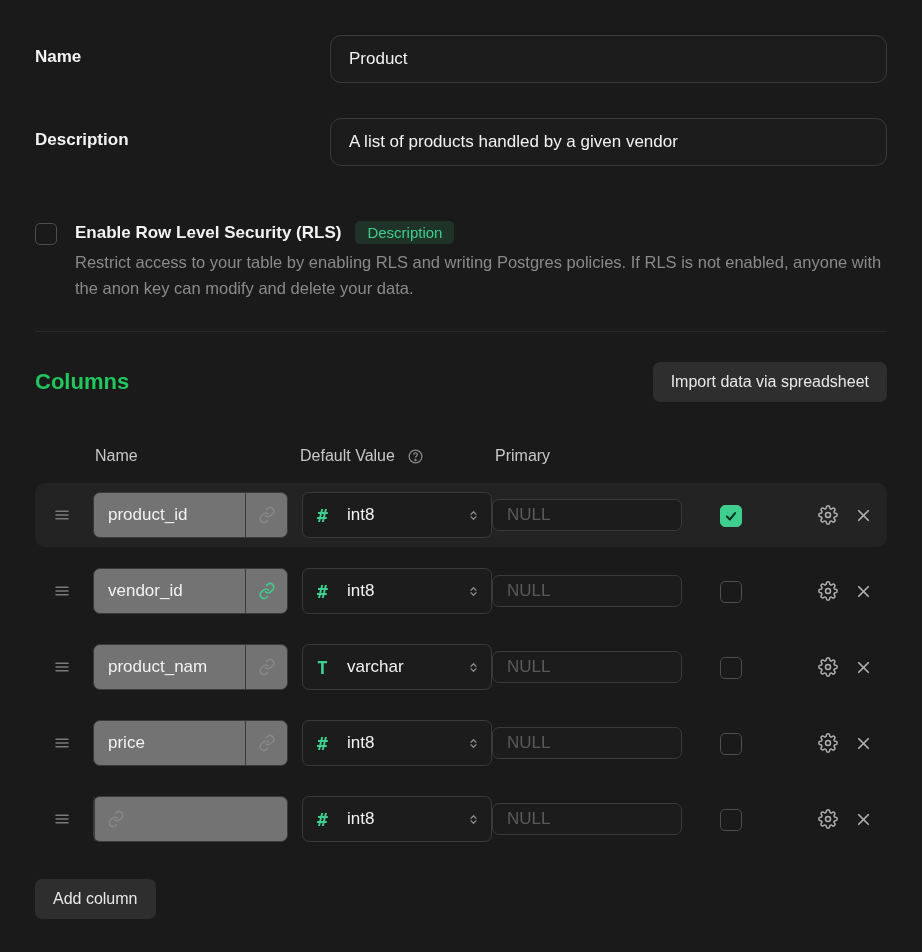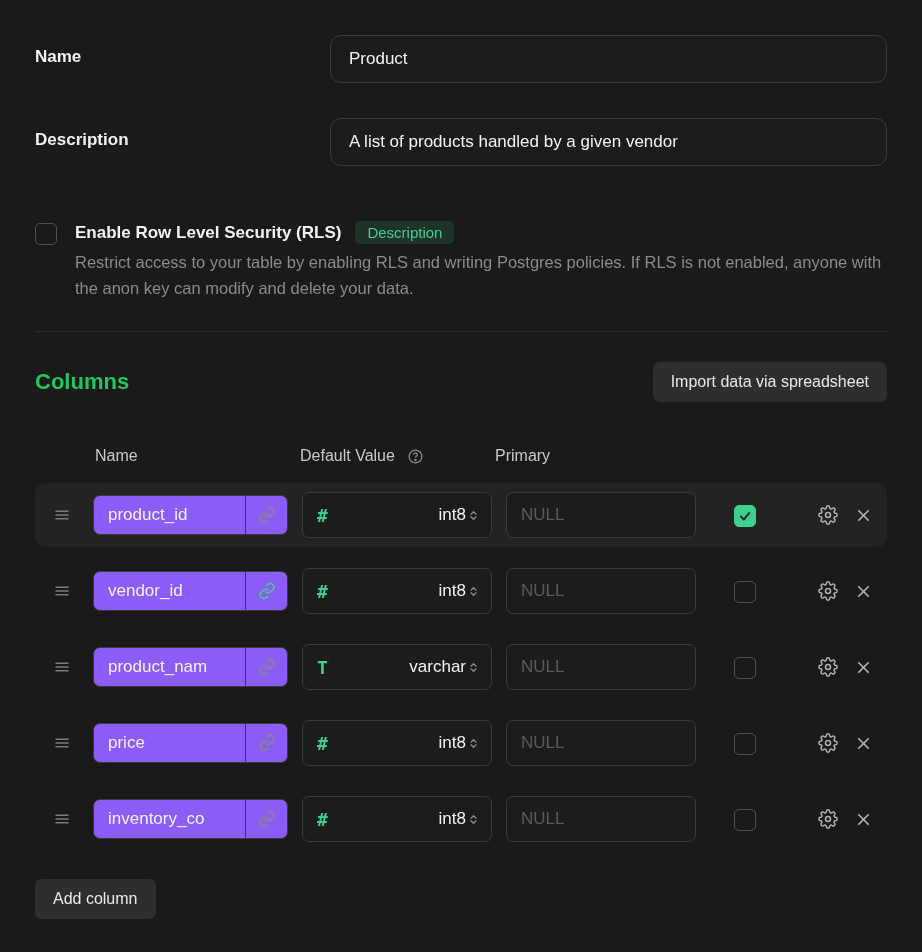--- a/index.html
+++ b/index.html
@@ -140,22 +140,22 @@
     align-items: center;
     justify-content: flex-start;
     cursor: grab;
   }
   .name-cell {
     width: 195px;
     display: flex;
     align-items: stretch;
     border: 1px solid #3a3a3a;
     border-radius: 7px;
-    height: 40px;
-    background: #8b5cf6;
+    height: 46px;
+    background: #737373;
   }
   .name-input {
     flex: 1;
     min-width: 0;
     background: transparent;
     border: none;
     color: #f2f2f2;
     padding: 0 14px;
     font-size: 17px;
     font-weight: 500;
@@ -192,28 +192,26 @@
     font-size: 18px;
     display: flex;
     align-items: center;
     font-family: ui-monospace, monospace;
   }
   .type-text {
     flex: 1;
     color: #f2f2f2;
     font-weight: 500;
     padding-left: 6px;
-    text-align: right;
   }
   .chev-updown { color: #888; }
 
   .default-cell {
     width: 190px;
-    margin-left: 14px;
-    height: 46px;
+    height: 32px;
   }
   .default-input {
     width: 100%;
     height: 100%;
     background: #1c1c1c;
     border: 1px solid #3a3a3a;
     border-radius: 7px;
     color: #f2f2f2;
     padding: 0 14px;
     font-size: 17px;
@@ -490,21 +488,20 @@
     </div>
     <div class="column-row">
       <div class="drag-handle">
         <svg width="18" height="18" viewBox="0 0 24 24" fill="none" stroke="currentColor" stroke-width="2" stroke-linecap="round">
           <line x1="4" y1="7" x2="20" y2="7"></line>
           <line x1="4" y1="12" x2="20" y2="12"></line>
           <line x1="4" y1="17" x2="20" y2="17"></line>
         </svg>
       </div>
       <div class="name-cell">
-        <input class="name-input" value="inventory_co" style="">
         <div class="link-btn">
           <svg width="18" height="18" viewBox="0 0 24 24" fill="none" stroke="currentColor" stroke-width="2" stroke-linecap="round">
             <path d="M10 13a5 5 0 0 0 7 0l3-3a5 5 0 0 0-7-7l-1.5 1.5"></path>
             <path d="M14 11a5 5 0 0 0-7 0l-3 3a5 5 0 0 0 7 7l1.5-1.5"></path>
           </svg>
         </div>
       </div>
       <div class="type-cell">
         <span class="type-icon">#</span>
         <span class="type-text">int8</span>

